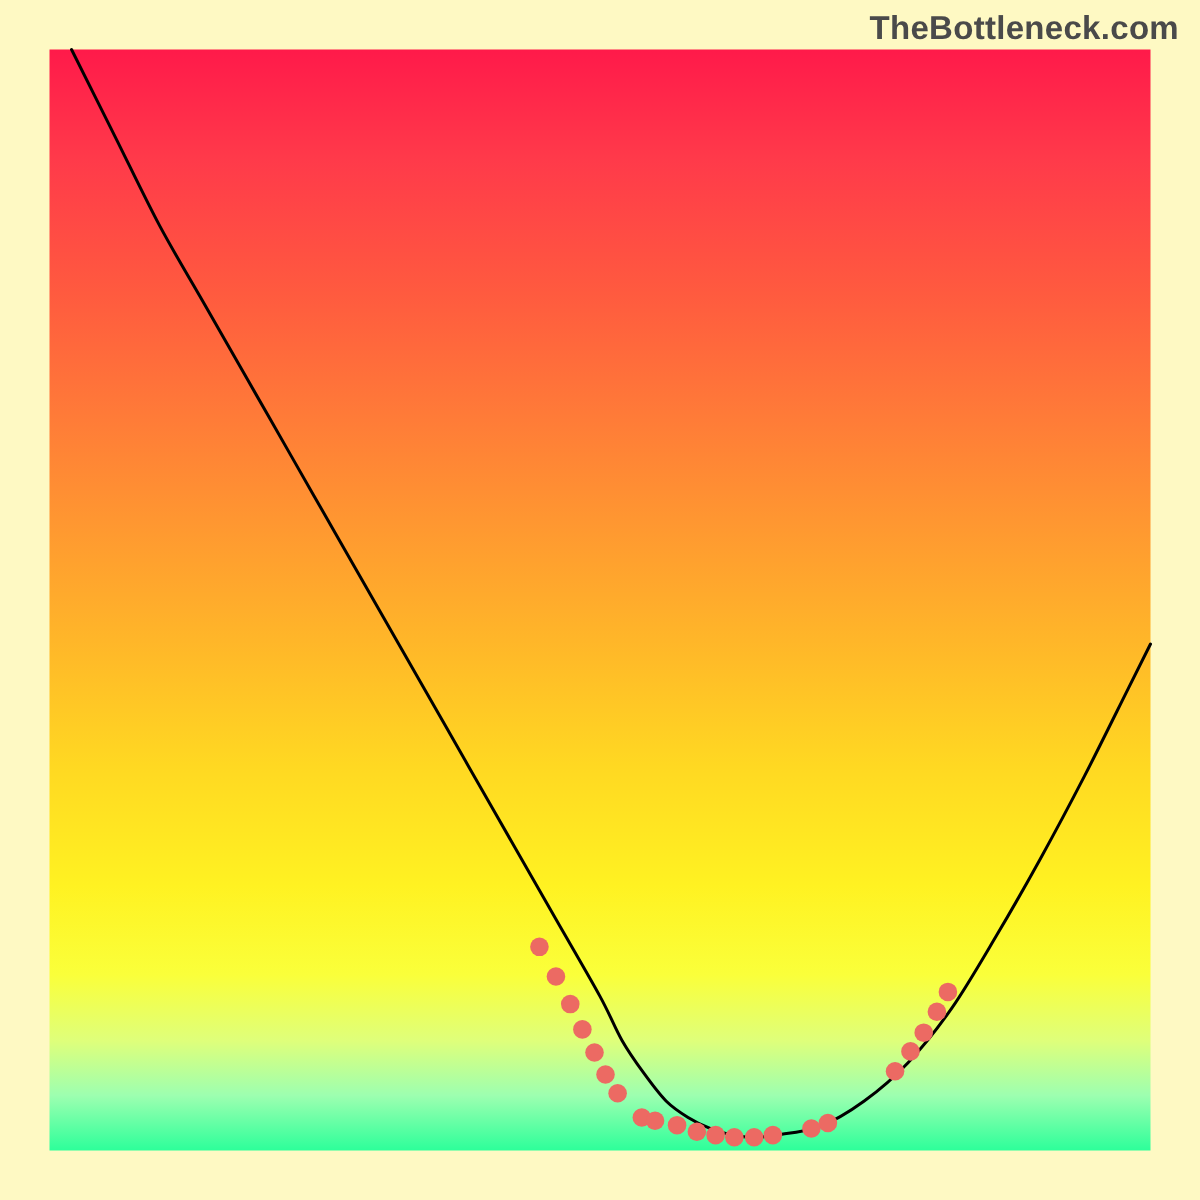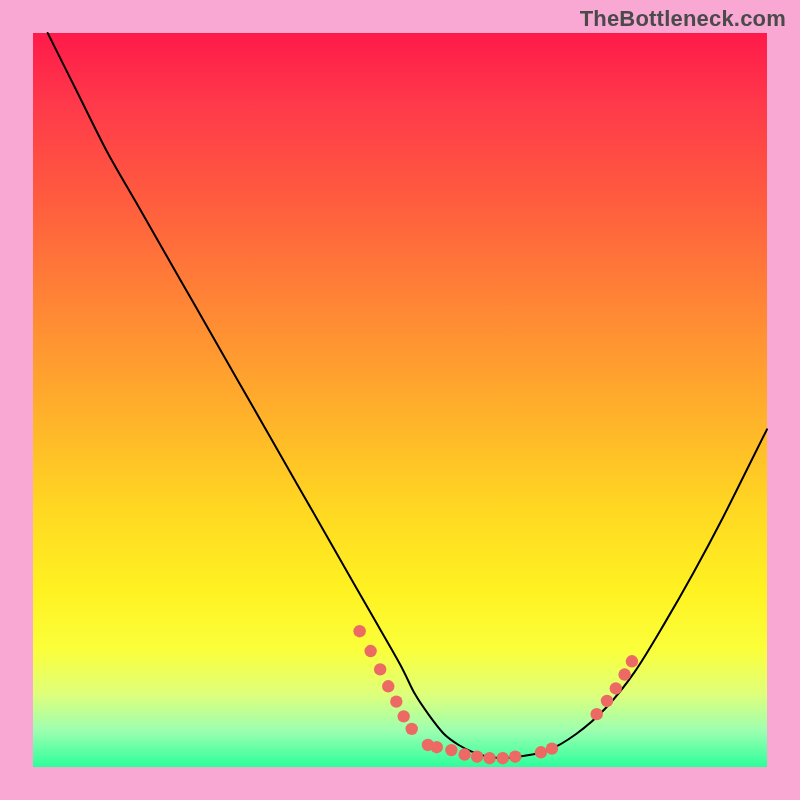--- a/index.html
+++ b/index.html
@@ -8,21 +8,21 @@
     width: 800px;
     height: 800px;
     background: #000000;
     overflow: hidden;
     font-family: Arial, Helvetica, sans-serif;
   }
   .stage {
     position: relative;
     width: 800px;
     height: 800px;
-    background: #f9a8d4;
+    background: #fef9c3;
   }
   .plot-area {
     position: absolute;
     background: linear-gradient(to bottom,
       #ff1a4a 0%,
       #ff3a4a 10%,
       #ff5a3f 22%,
       #ff7a38 33%,
       #ff9a30 44%,
       #ffba28 55%,

